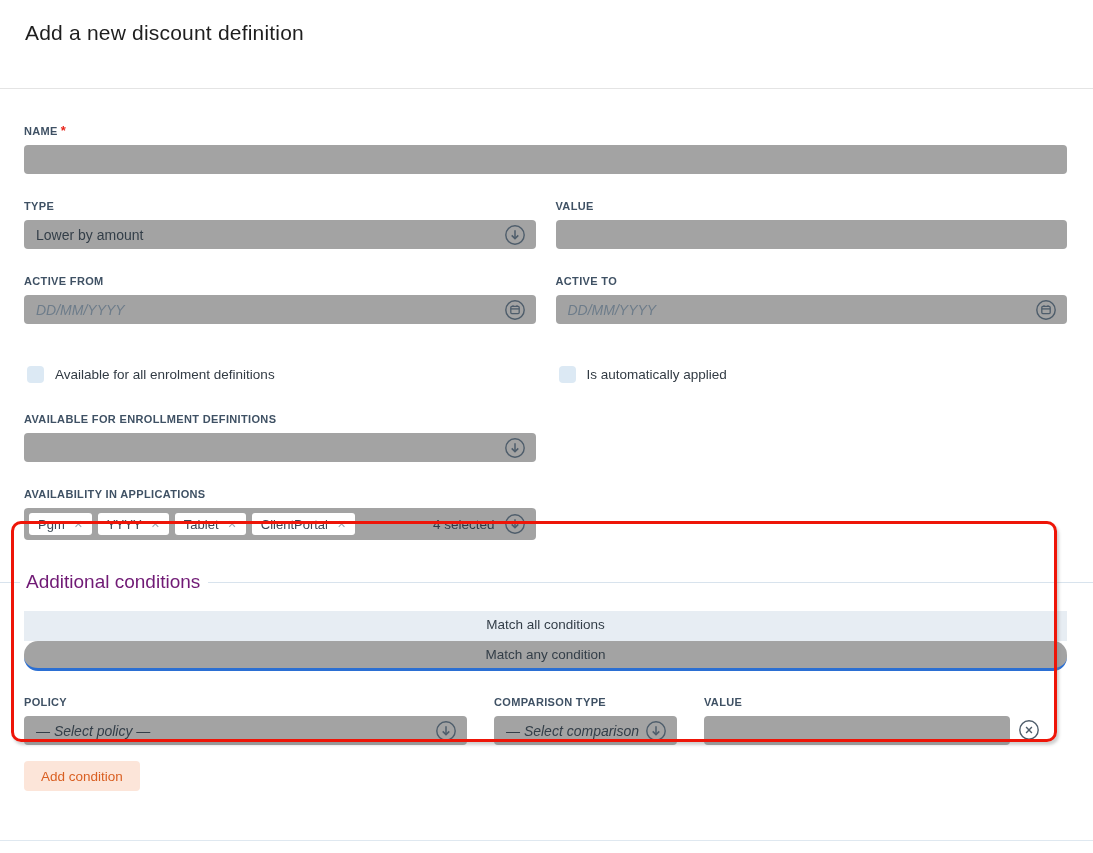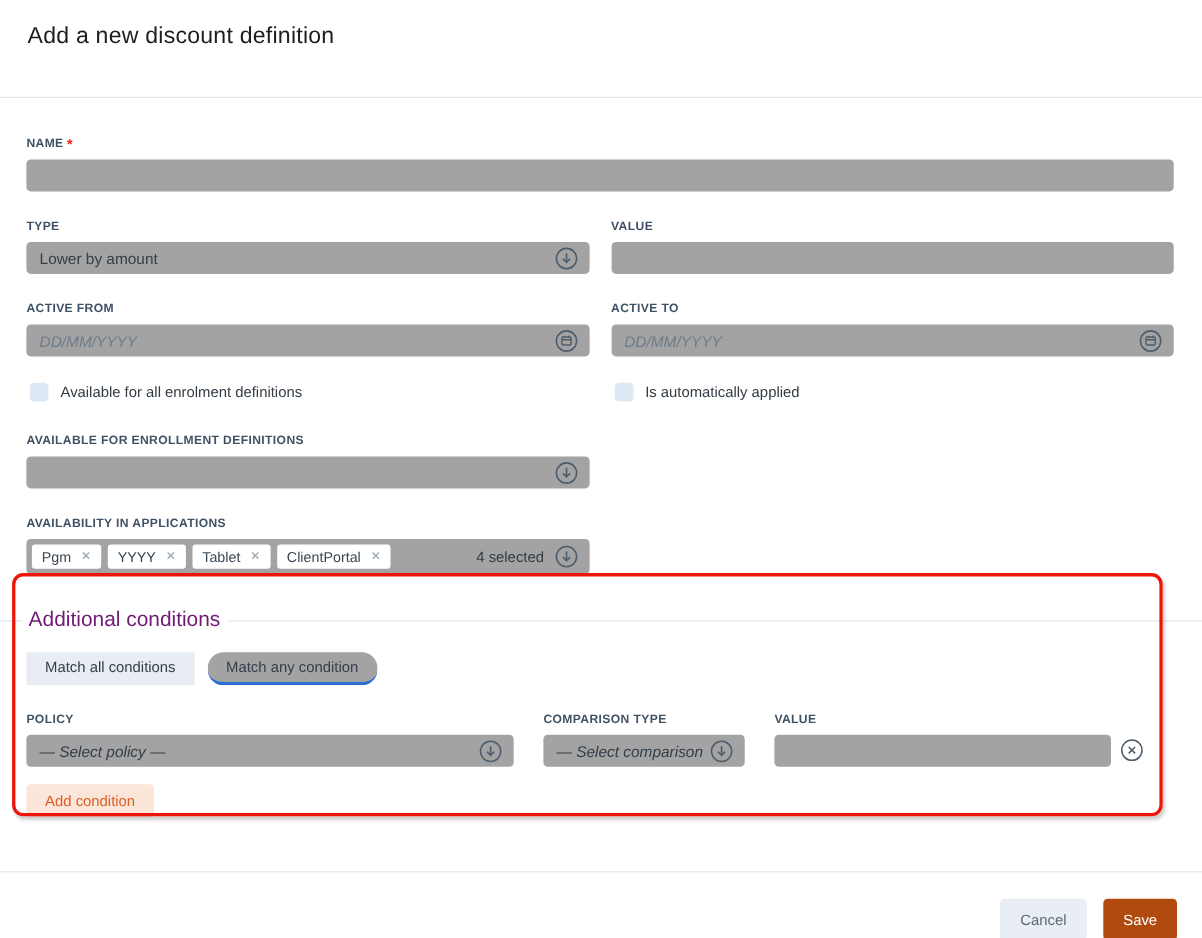--- a/index.html
+++ b/index.html
@@ -33,21 +33,21 @@
   }
   .field.datewrap input {
     flex: 1; background: transparent; border: none; font-size: 14px; color: #333e48;
     font-family: "Liberation Sans", sans-serif;
   }
   .ic { color: #4e5d6b; display: inline-flex; flex: 0 0 auto; }
 
   .grid2 { display: grid; grid-template-columns: 1fr 1fr; column-gap: 20px; }
   .mt-name { margin-top: 36px; }
   .mt-row { margin-top: 26px; }
-  .mt-check { margin-top: 24px; }
+  .mt-check { margin-top: 42px; }
   .mt-enroll { margin-top: 30px; }
 
   
   .checkitem { display: flex; align-items: center; gap: 11px; padding-left: 3px; height: 17px; }
   .checkbox {
     width: 17px; height: 17px; background: #dce9f4; border-radius: 4px; flex: 0 0 auto; cursor: pointer;
   }
   .checklabel { font-size: 13.5px; color: #323b44; }
 
   
@@ -60,21 +60,21 @@
   .chip-x { color: #98a5b1; font-size: 11px; cursor: pointer; line-height: 1; }
   .sel-count { font-size: 13.5px; color: #2f3b46; margin-right: 9px; }
 
   
   .legend { margin: 31px -26px 0 -24px; display: flex; align-items: center; }
   .legend::before { content: ""; width: 20px; height: 1px; background: #d8e3ed; }
   .legend::after { content: ""; flex: 1; height: 1px; background: #d8e3ed; }
   .legend-text { padding: 0 8px 0 6px; font-size: 19px; color: #701a75; }
 
   
-  .tabs { margin-top: 18px; display: flex; gap: 12px; }
+  .tabs { margin-top: 18px; display: flex; gap: 0; flex-direction: column; }
   .tab {
     height: 30px; padding: 0 17px; background: #e7edf3; border: none; border-bottom: 3px solid transparent;
     font-size: 13.5px; color: #333e48; font-family: "Liberation Sans", sans-serif; cursor: pointer;
   }
   .tab.active { border-bottom-color: #2b6fd3; background: #a3a3a3; border-radius: 14px; }
 
   
   .cond-row { margin-top: 25px; display: flex; align-items: flex-end; }
   .cond-policy { width: 443px; }
   .cond-comp { width: 183px; margin-left: 27px; }

